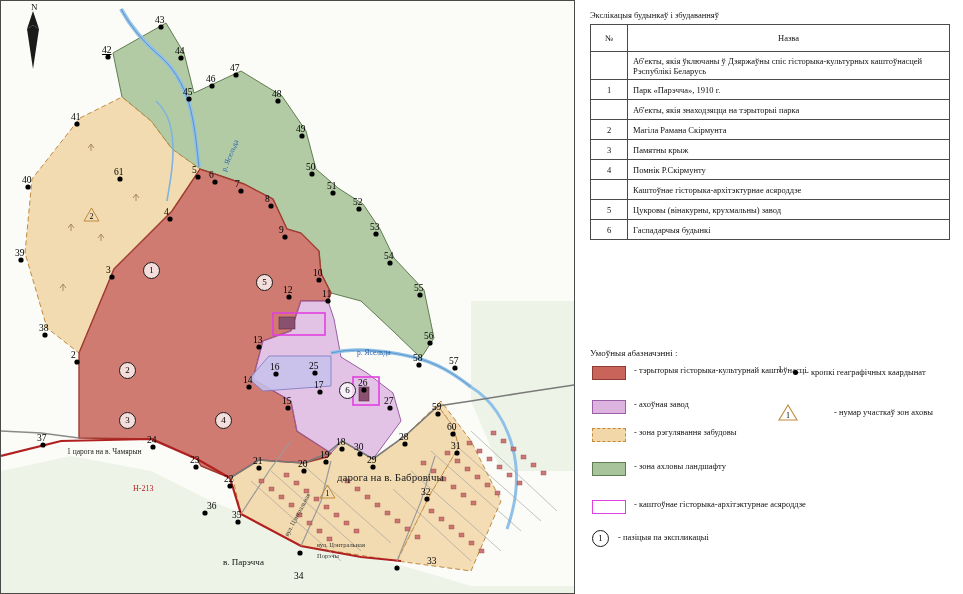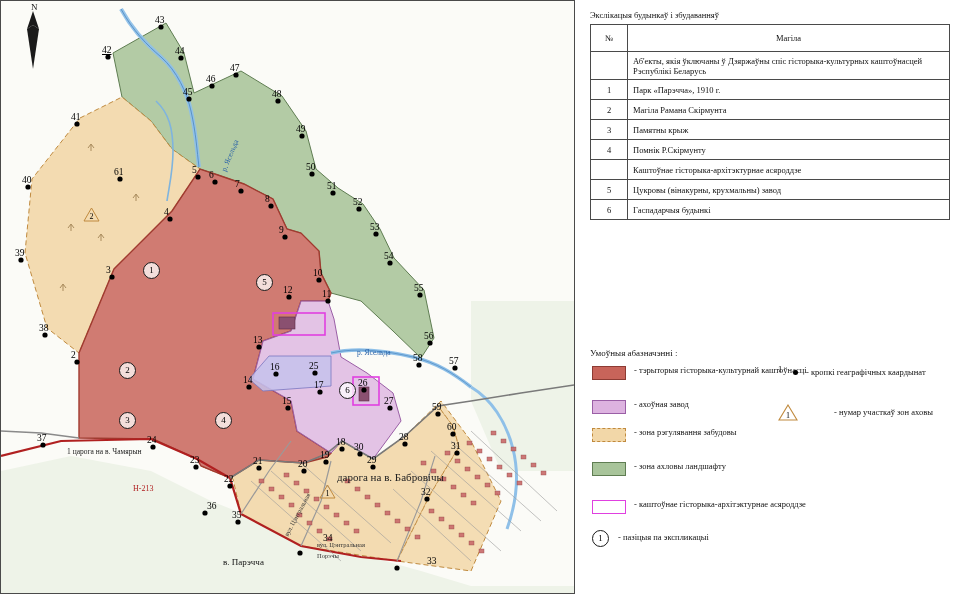--- a/index.html
+++ b/index.html
@@ -448,21 +448,21 @@
         <div class="map-label pt-num" style="left: 353px; top: 442px;">30</div>
         <div class="map-label pt-num" style="left: 319px; top: 450px;">19</div>
         <div class="map-label pt-num" style="left: 366px; top: 455px;">29</div>
         <div class="map-label pt-num" style="left: 189px; top: 455px;">23</div>
         <div class="map-label pt-num" style="left: 297px; top: 459px;">20</div>
         <div class="map-label pt-num" style="left: 252px; top: 456px;">21</div>
         <div class="map-label pt-num" style="left: 223px; top: 474px;">22</div>
         <div class="map-label pt-num" style="left: 420px; top: 487px;">32</div>
         <div class="map-label pt-num" style="left: 198px; top: 501px; margin-left: 8px;">36</div>
         <div class="map-label pt-num" style="left: 231px; top: 510px;">35</div>
-        <div class="map-label pt-num" style="left: 293px; top: 533px; margin-left: 29px;">34</div>
+        <div class="map-label pt-num" style="left: 293px; top: 571px;">34</div>
         <div class="map-label pt-num" style="left: 402px; top: 556px; padding-left: 24px;">33</div>
         <div class="circ-num" style="left: 142px; top: 261px;">1</div>
         <div class="circ-num" style="left: 255px; top: 273px;">5</div>
         <div class="circ-num" style="left: 118px; top: 361px;">2</div>
         <div class="circ-num" style="left: 338px; top: 381px;">6</div>
         <div class="circ-num" style="left: 118px; top: 411px;">3</div>
         <div class="circ-num" style="left: 214px; top: 411px;">4</div>
         <div class="tri-num" style="left: 82px; top: 206px;"><svg width="17" height="15" viewBox="0 0 17 15" style="position:absolute;left:0;top:0">
             <polygon points="8.5,1 16,14 1,14" fill="none" stroke="#c08a3e" stroke-width="1"></polygon>
           </svg><span>2</span></div>
@@ -482,31 +482,35 @@
   </div>
 
   <div id="right-panel">
 
     <div id="table-title">Экслікацыя будынкаў і збудаванняў</div>
 
     <table id="expl-table">
       <thead>
         <tr>
           <th class="num">№</th>
-          <th>Магіла</th>
+          <th>Назва</th>
         </tr>
       </thead>
       <tbody id="expl-body">
           <tr class="row-h2">
             <td class="num"></td>
             <td class="name">Аб'екты, якія ўключаны ў Дзяржаўны спіс гісторыка-культурных каштоўнасцей Рэспублікі Беларусь</td>
           </tr>
           <tr class="row-h">
             <td class="num">1</td>
             <td class="name">Парк «Парэчча», 1910 г.</td>
+          </tr>
+          <tr class="row-h">
+            <td class="num"></td>
+            <td class="name">Аб'екты, якія знаходзяцца на тэрыторыі парка</td>
           </tr>
           <tr class="row-h">
             <td class="num">2</td>
             <td class="name">Магіла Рамана Скірмунта</td>
           </tr>
           <tr class="row-h">
             <td class="num">3</td>
             <td class="name">Памятны крыж</td>
           </tr>
           <tr class="row-h">

